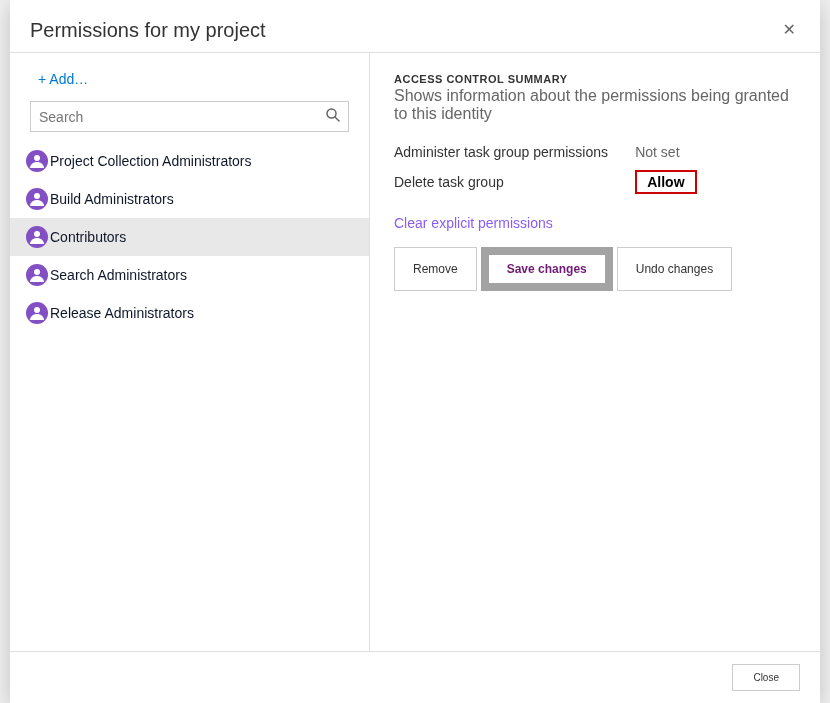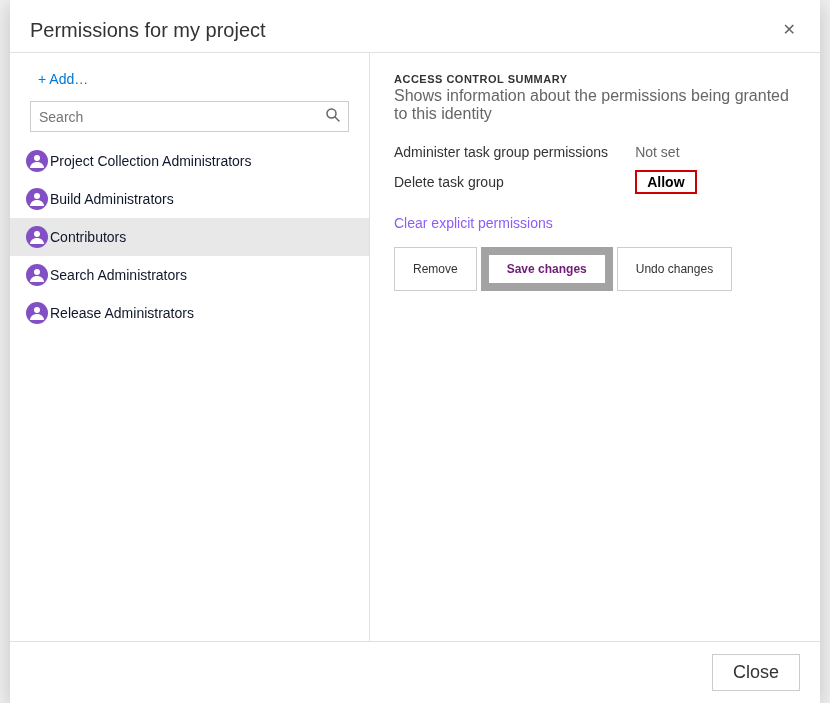--- a/index.html
+++ b/index.html
@@ -177,21 +177,21 @@
       color: #701a75;
     }
     .dialog-footer {
       display: flex;
       justify-content: flex-end;
       padding: 12px 20px;
       border-top: 1px solid #e0e0e0;
     }
     .btn-close {
       padding: 7px 20px;
-      font-size: 18px;
+      font-size: 10px;
       font-family: "Segoe UI", sans-serif;
       cursor: pointer;
       border: 1px solid #ccc;
       background: #fff;
       color: #333;
     }
   </style>
 </head>
 <body>
 

